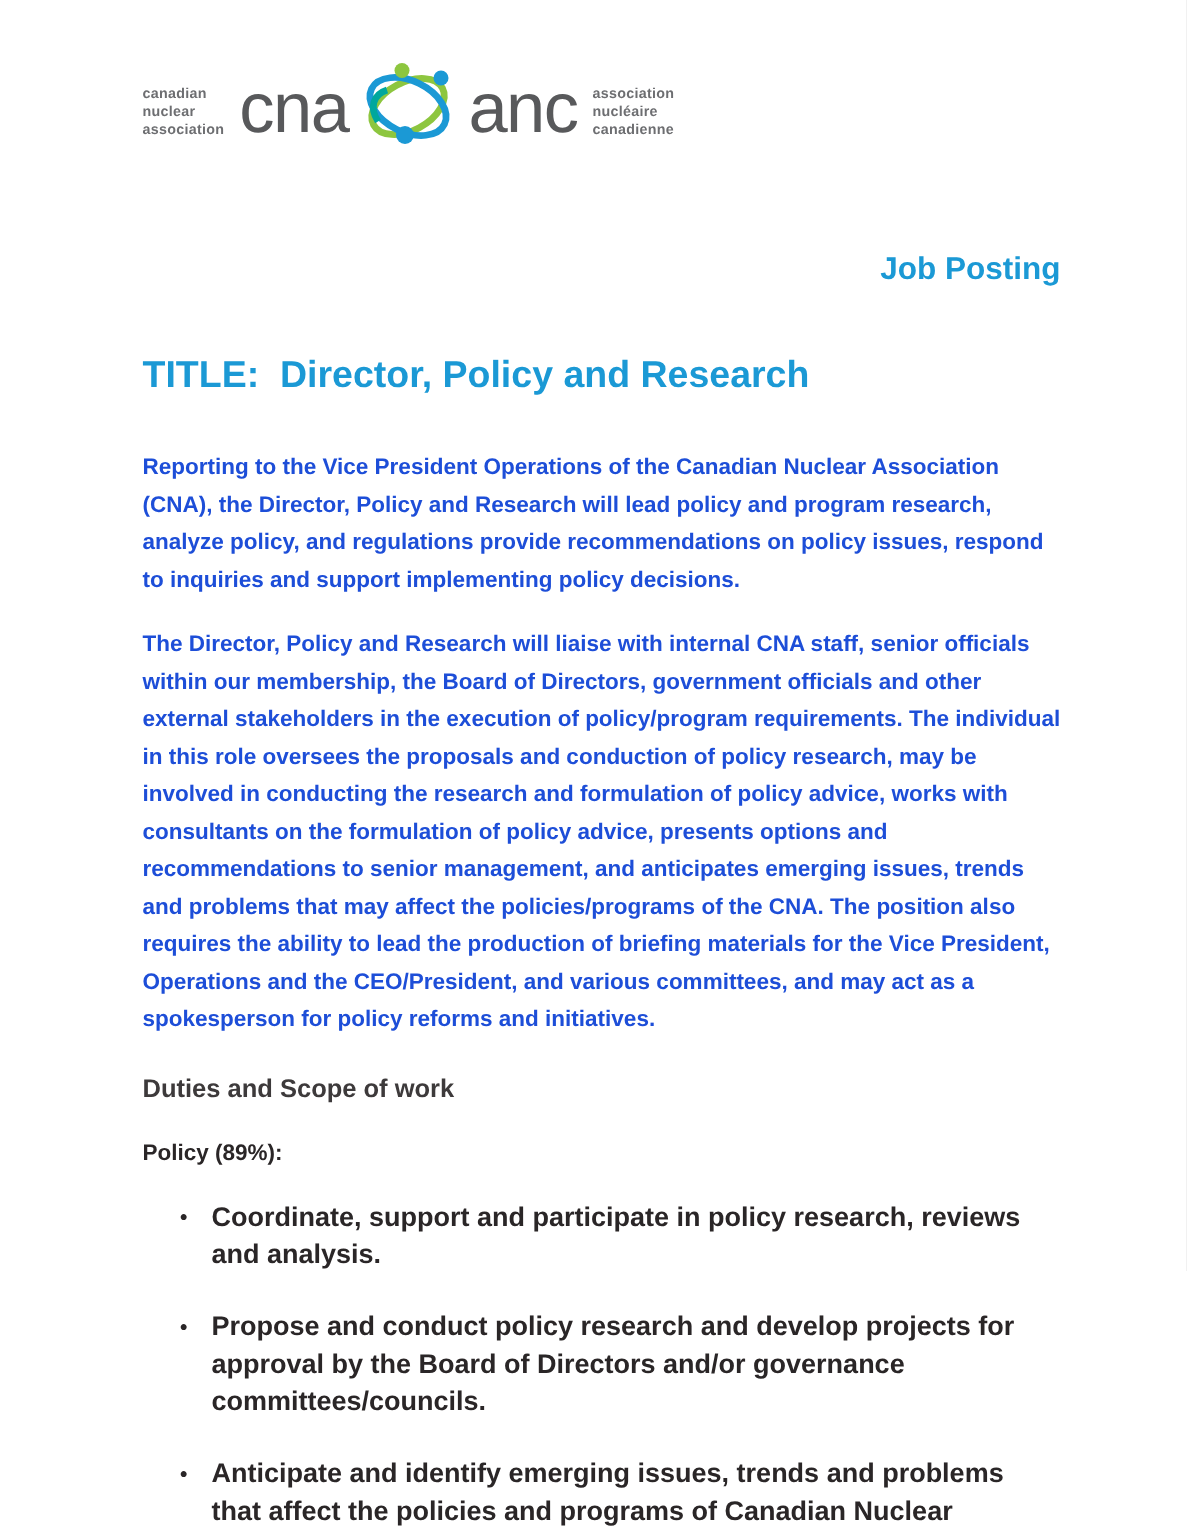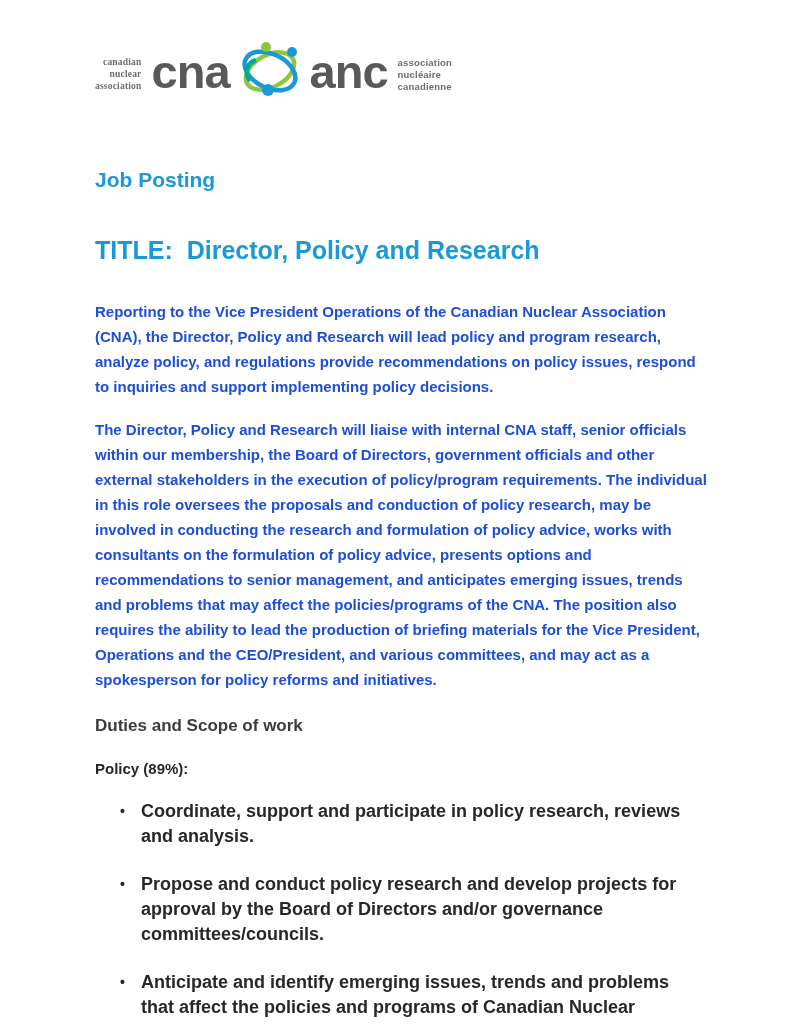--- a/index.html
+++ b/index.html
@@ -22,33 +22,34 @@
   .logo{
     display:flex;align-items:center;
     height:62px;
     margin-bottom:62px;
   }
   .logo-caption{
     font-size:9.5px;font-weight:bold;
     color:#6d6e71;line-height:1.25;
     letter-spacing:.2px;
   }
-  .logo-caption.left{text-align:right;margin-right:10px;font-family:Liberation Serif, serif;}
+  .logo-caption.left{margin-right:10px;}
   .logo-caption.right{text-align:left;margin-left:10px;}
   .logo-word{
-    font-size:47px;font-weight:bold;
+    font-size:47px;font-weight:normal;
     color:#58595b;letter-spacing:-1px;
     line-height:1;position:relative;top:-4px;
   }
   .logo-atom{margin:0 6px;position:relative;top:-2px;}
   
   .h-jobposting{
     font-size:21px;font-weight:bold;
     color:#1b99d5;
     margin:0 0 44px 0;
+    text-align:right;
   }
   .h-title{
     font-size:25px;font-weight:bold;
     color:#1b99d5;
     margin:0 0 34px 0;
     white-space:pre-wrap;
   }
   
   .para{
     font-size:15px;font-weight:bold;

